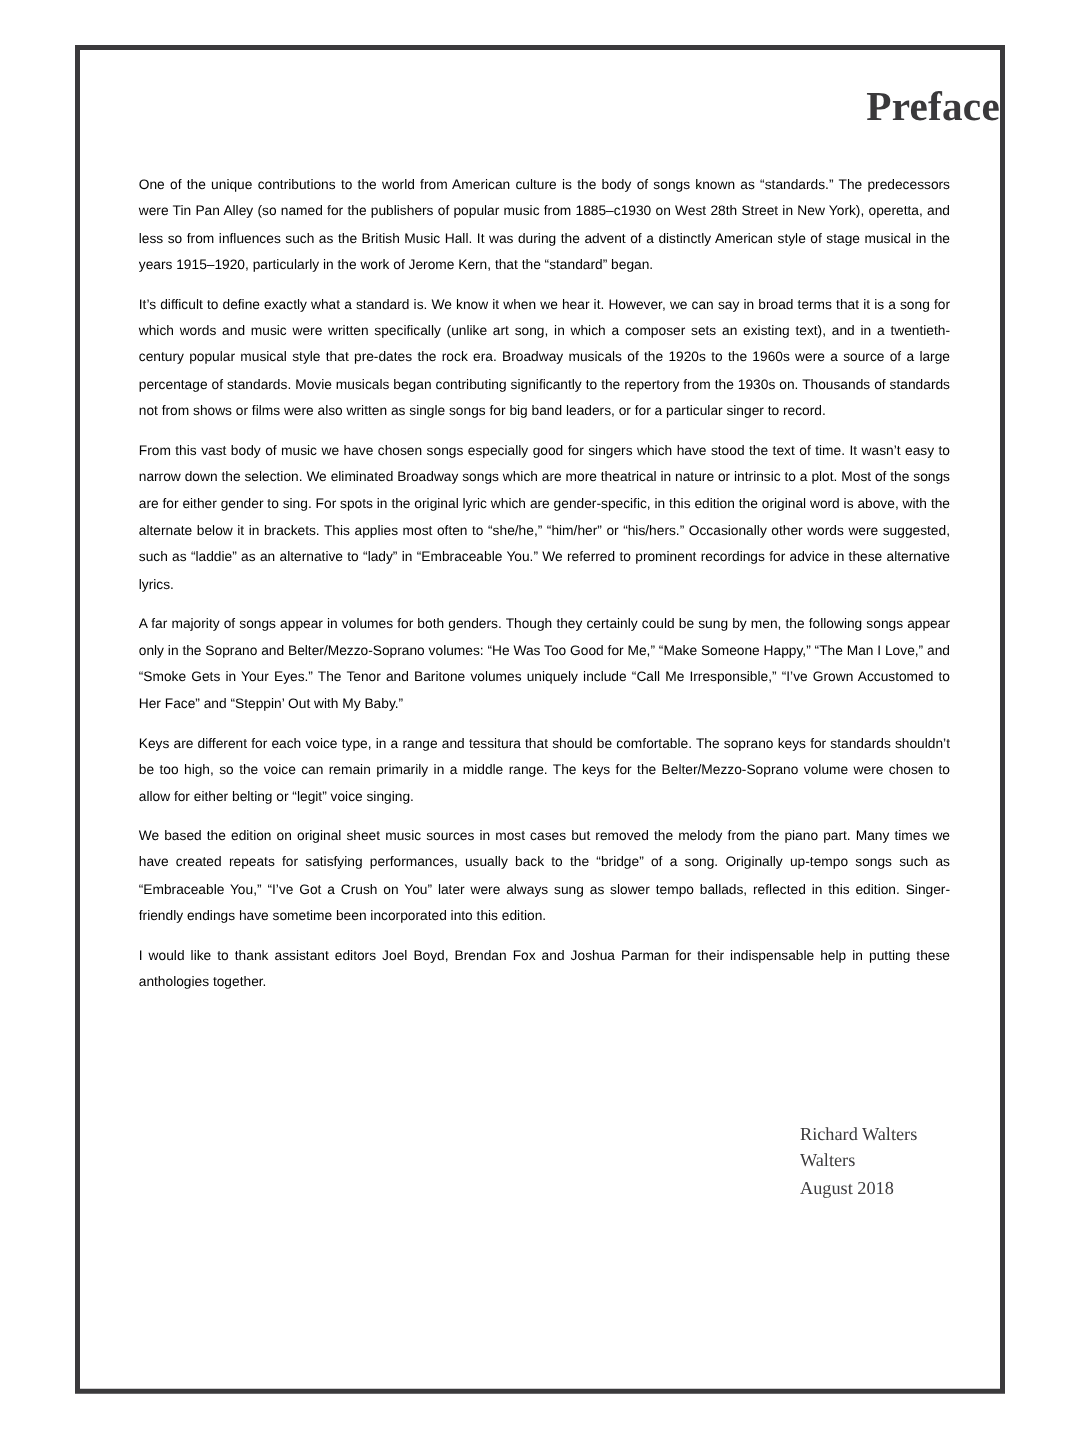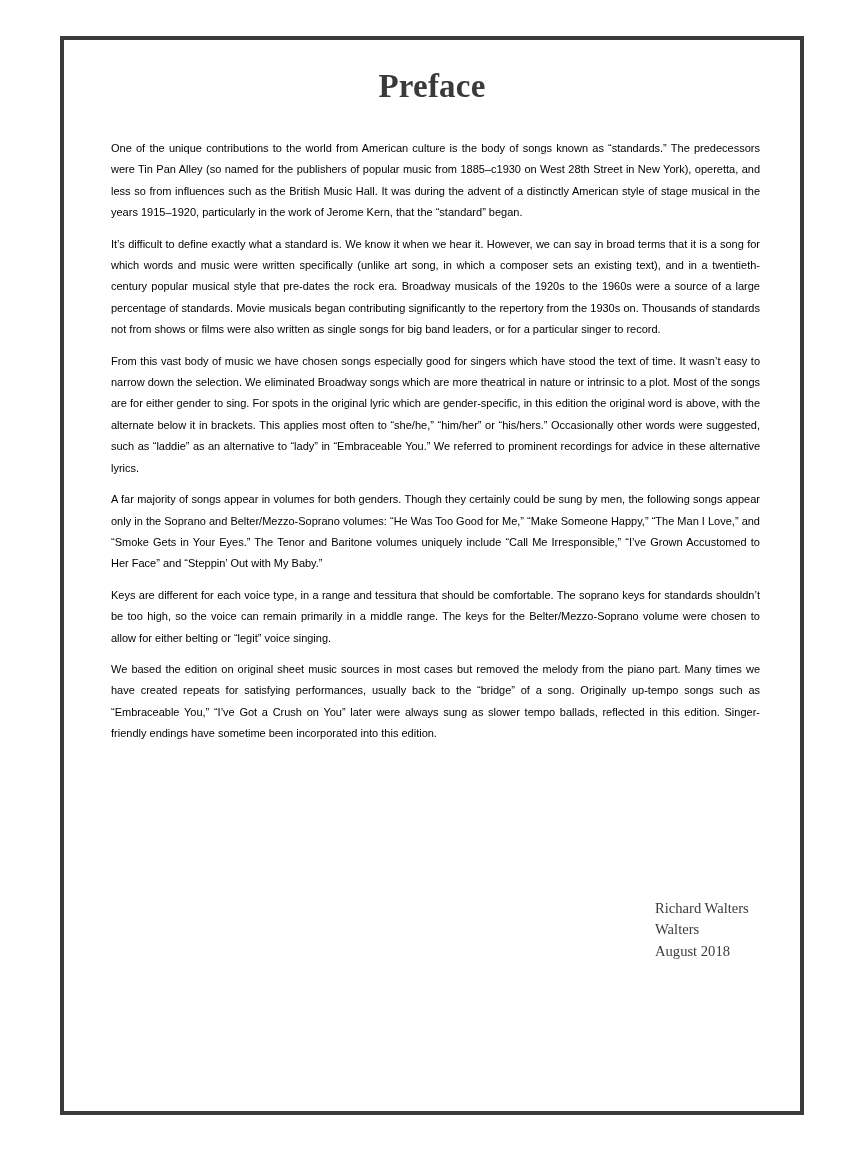--- a/index.html
+++ b/index.html
@@ -20,21 +20,21 @@
       width: 736px;
       height: 1071px;
       border: 4px solid #3b3a3c;
       box-sizing: content-box;
     }
     .title {
       position: absolute;
       left: 0;
       right: 0;
       top: 28px;
-      text-align: center;
+      text-align: right;
       font-family: "Liberation Serif", "DejaVu Serif", serif;
       font-weight: bold;
       font-size: 33px;
       color: #3a393b;
       margin: 0;
       letter-spacing: 0.2px;
     }
     .content {
       position: absolute;
       left: 47px;
@@ -51,39 +51,39 @@
       text-align-last: left;
     }
     .signature {
       position: absolute;
       left: 576px;
       top: 858px;
       font-family: "Liberation Serif", "DejaVu Serif", serif;
       font-size: 14.6px;
       line-height: 21.4px;
       color: #3c3b3d;
-      margin-left: 15px;
     }
     .signature div {
       white-space: nowrap;
     }
   </style>
 </head>
 <body>
 
 <div class="page-frame">
   <h1 class="title">Preface</h1>
 
   <div class="content">
     <p>One of the unique contributions to the world from American culture is the body of songs known as “standards.” The predecessors were Tin Pan Alley (so named for the publishers of popular music from 1885–c1930 on West 28th Street in New York), operetta, and less so from influences such as the British Music Hall. It was during the advent of a distinctly American style of stage musical in the years 1915–1920, particularly in the work of Jerome Kern, that the “standard” began.</p>
     <p>It’s difficult to define exactly what a standard is. We know it when we hear it. However, we can say in broad terms that it is a song for which words and music were written specifically (unlike art song, in which a composer sets an existing text), and in a twentieth-century popular musical style that pre-dates the rock era. Broadway musicals of the 1920s to the 1960s were a source of a large percentage of standards. Movie musicals began contributing significantly to the repertory from the 1930s on. Thousands of standards not from shows or films were also written as single songs for big band leaders, or for a particular singer to record.</p>
     <p>From this vast body of music we have chosen songs especially good for singers which have stood the text of time. It wasn’t easy to narrow down the selection. We eliminated Broadway songs which are more theatrical in nature or intrinsic to a plot. Most of the songs are for either gender to sing. For spots in the original lyric which are gender-specific, in this edition the original word is above, with the alternate below it in brackets. This applies most often to “she/he,” “him/her” or “his/hers.” Occasionally other words were suggested, such as “laddie” as an alternative to “lady” in “Embraceable You.” We referred to prominent recordings for advice in these alternative lyrics.</p>
     <p>A far majority of songs appear in volumes for both genders. Though they certainly could be sung by men, the following songs appear only in the Soprano and Belter/Mezzo-Soprano volumes: “He Was Too Good for Me,” “Make Someone Happy,” “The Man I Love,” and “Smoke Gets in Your Eyes.” The Tenor and Baritone volumes uniquely include “Call Me Irresponsible,” “I’ve Grown Accustomed to Her Face” and “Steppin’ Out with My Baby.”</p>
     <p>Keys are different for each voice type, in a range and tessitura that should be comfortable. The soprano keys for standards shouldn’t be too high, so the voice can remain primarily in a middle range. The keys for the Belter/Mezzo-Soprano volume were chosen to allow for either belting or “legit” voice singing.</p>
     <p>We based the edition on original sheet music sources in most cases but removed the melody from the piano part. Many times we have created repeats for satisfying performances, usually back to the “bridge” of a song. Originally up-tempo songs such as “Embraceable You,” “I’ve Got a Crush on You” later were always sung as slower tempo ballads, reflected in this edition. Singer-friendly endings have sometime been incorporated into this edition.</p>
+    <p>I would like to thank assistant editors Joel Boyd, Brendan Fox and Joshua Parman for their indispensable help in putting these anthologies together.</p>
   </div>
 
   <div class="signature">
     <div>Richard Walters</div>
     <div>Walters</div>
     <div>August 2018</div>
   </div>
 </div>
 
 </body></html>

